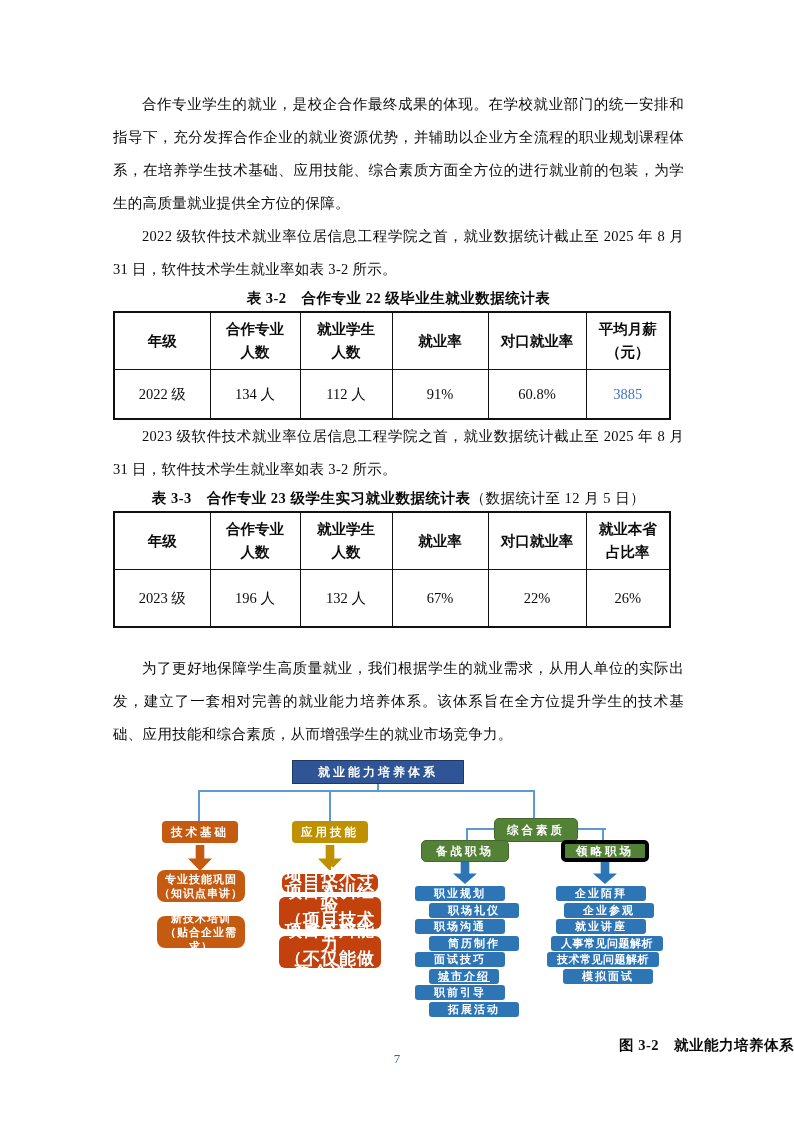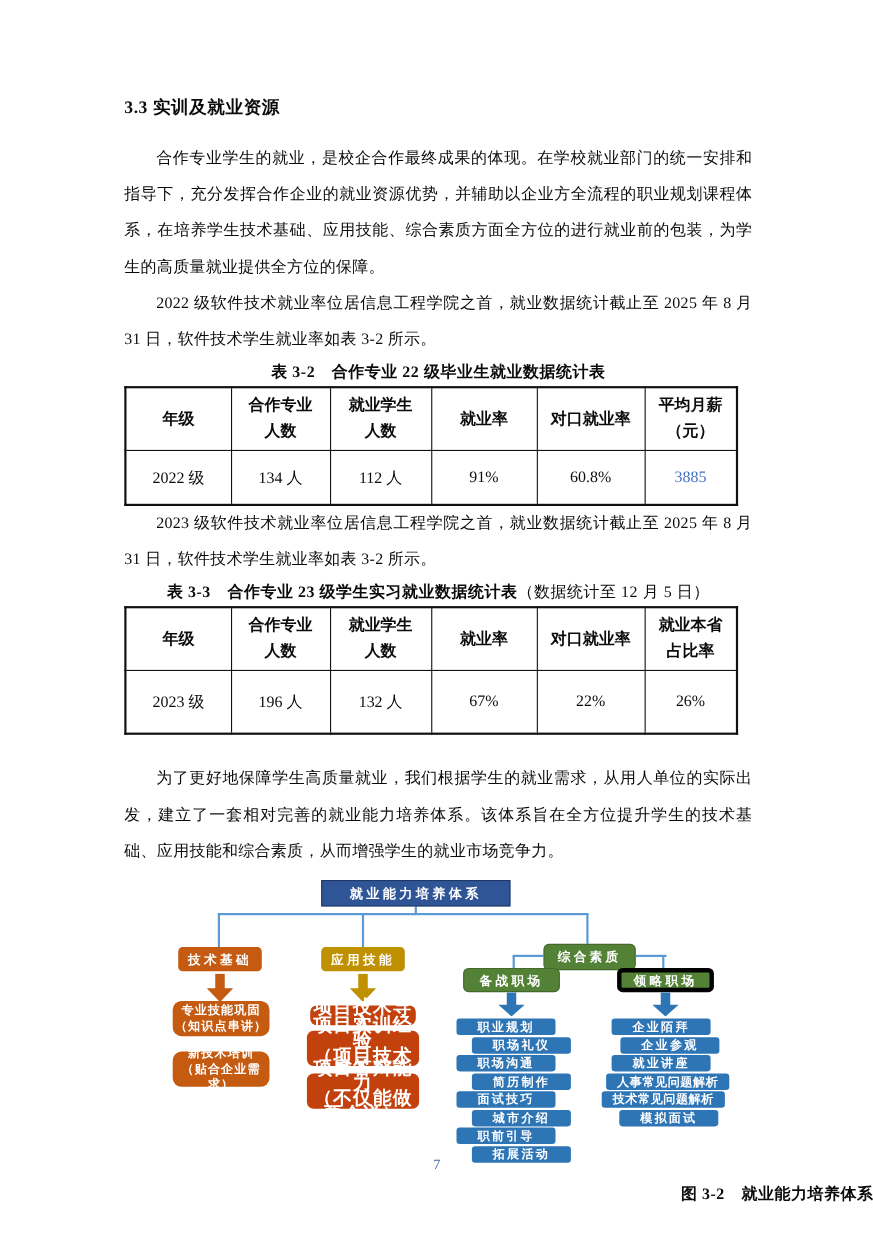--- a/index.html
+++ b/index.html
@@ -43,21 +43,20 @@
   .i-wide{letter-spacing:.5px;}
   .figcap{text-align:right;font-weight:bold;font-size:14.5px;margin-top:12px;letter-spacing:.5px;}
   .pagenum{position:absolute;left:0;right:0;bottom:56px;text-align:center;font-size:13px;color:#44639e;}
 </style>
 </head>
 <body>
 
 <div class="page">
   <div class="content">
 
-    <div class="heading">3.3 实训及就业资源</div>
 
     <p class="para">合作专业学生的就业，是校企合作最终成果的体现。在学校就业部门的统一安排和指导下，充分发挥合作企业的就业资源优势，并辅助以企业方全流程的职业规划课程体系，在培养学生技术基础、应用技能、综合素质方面全方位的进行就业前的包装，为学生的高质量就业提供全方位的保障。</p>
     <p class="para">2022 级软件技术就业率位居信息工程学院之首，就业数据统计截止至 2025 年 8 月 31 日，软件技术学生就业率如表 3-2 所示。</p>
 
     <div class="tcap">
       <span>表 3-2　合作专业 22 级毕业生就业数据统计表</span>
     </div>
 
     <table class="stat">
       <colgroup>
@@ -206,21 +205,21 @@
     <div class="nd g-item" style="left:279px;top:180px;width:102px;height:32px;">
       <div>项目答辩能力</div>
       <div>（不仅能做要会说）</div>
     </div>
 
     <div class="nd i-item" style="left:415px;top:130px;width:90px;">职业规划</div>
     <div class="nd i-item" style="left:429px;top:147px;width:90px;">职场礼仪</div>
     <div class="nd i-item" style="left:415px;top:163px;width:90px;">职场沟通</div>
     <div class="nd i-item" style="left:429px;top:180px;width:90px;">简历制作</div>
     <div class="nd i-item" style="left:415px;top:196px;width:90px;">面试技巧</div>
-    <div class="nd i-item" style="left:429px;top:213px;width:90px;">城市介绍</div>
+    <div class="nd i-item" style="left:429px;top:213px;width:70px;text-decoration:underline;">城市介绍</div>
     <div class="nd i-item" style="left:415px;top:229px;width:90px;">职前引导</div>
     <div class="nd i-item" style="left:429px;top:246px;width:90px;">拓展活动</div>
 
     <div class="nd i-item" style="left:556px;top:130px;width:90px;">企业陌拜</div>
     <div class="nd i-item" style="left:564px;top:147px;width:90px;">企业参观</div>
     <div class="nd i-item" style="left:556px;top:163px;width:90px;">就业讲座</div>
     <div class="nd i-item i-wide" style="left:551px;top:180px;width:112px;">人事常见问题解析</div>
     <div class="nd i-item i-wide" style="left:547px;top:196px;width:112px;">技术常见问题解析</div>
     <div class="nd i-item" style="left:563px;top:213px;width:90px;">模拟面试</div>
   </div>

